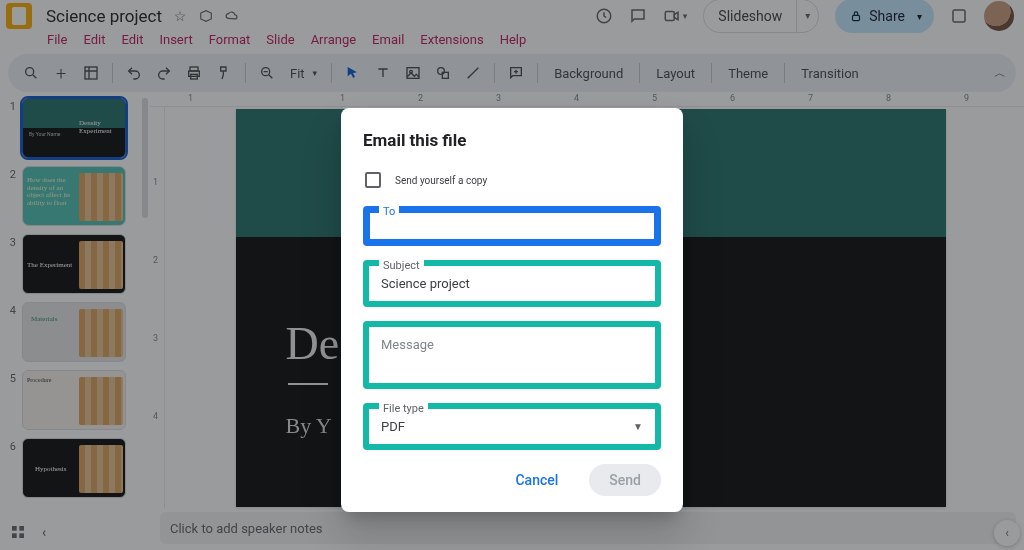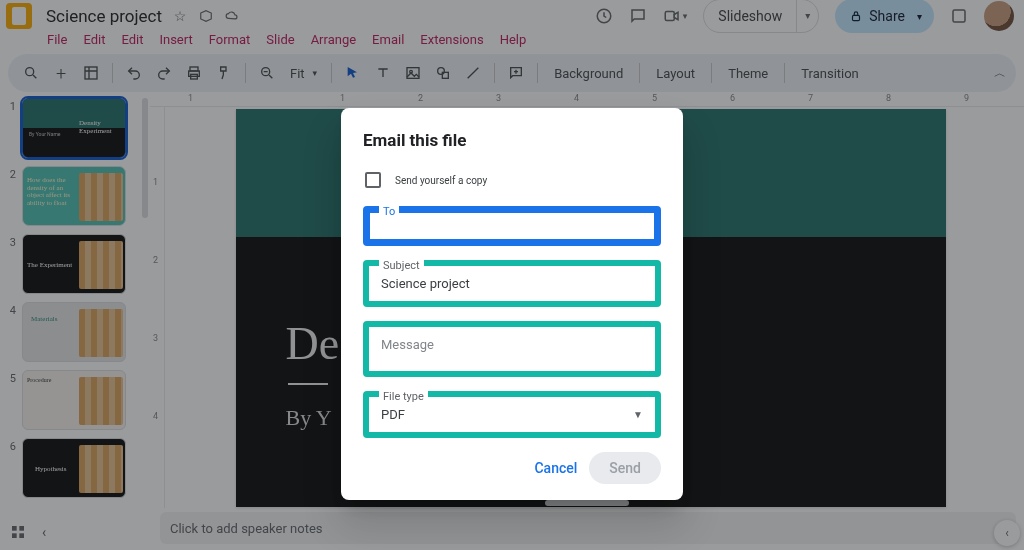--- a/index.html
+++ b/index.html
@@ -67,21 +67,21 @@
   .canvas-area { flex: 1; position: relative; background: #fff; }
   .ruler-h { height: 15px; border-bottom: 1px solid #e8eaed; position: relative; font-size: 9px; color: #80868b; }
   .ruler-h .tick { position: absolute; top: 1px; }
   .ruler-v { position: absolute; left: 0; top: 15px; width: 15px; bottom: 40px; border-right: 1px solid #e8eaed; font-size: 9px; color: #80868b; }
   .ruler-v .tick { position: absolute; left: 3px; }
   .slide-stage { position: absolute; left: 15px; right: 8px; top: 15px; bottom: 50px; display: flex; justify-content: center; align-items: flex-start; padding-top: 2px; }
   .slide { width: 710px; height: 398px; background: #0a0a0a; position: relative; box-shadow: 0 1px 3px rgba(0,0,0,.15); }
   .slide .teal { position: absolute; left: 0; right: 0; top: 0; height: 128px; background: #1f6e66; }
   .slide .big { position: absolute; left: 50px; top: 208px; font-family: Georgia, serif; color: #eee; font-size: 46px; }
   .slide .hr { position: absolute; left: 52px; top: 274px; width: 40px; height: 2px; background: #eee; }
-  .slide .by { position: absolute; left: 50px; top: 296px; font-family: Georgia, serif; color: #ddd; font-size: 22px; }
+  .slide .by { position: absolute; left: 50px; top: 304px; font-family: Georgia, serif; color: #ddd; font-size: 22px; }
   .stage-scroll { position: absolute; left: 50%; transform: translateX(-50%); bottom: 42px; width: 84px; height: 6px; background: #dadce0; border-radius: 3px; }
 
   
   .notes { position: absolute; left: 160px; right: 8px; bottom: 6px; height: 32px; background: #f1f3f4; border-radius: 6px; display: flex; align-items: center; padding: 0 10px; font-size: 13px; color: #5f6368; }
 
   
   .bl-controls { position: absolute; left: 10px; bottom: 10px; display: flex; gap: 16px; color: #5f6368; font-size: 14px; }
 
   
   .help-bubble { position: absolute; right: 4px; bottom: 4px; width: 26px; height: 26px; border-radius: 50%; background: #fff; box-shadow: 0 1px 4px rgba(0,0,0,.25); display: flex; align-items: center; justify-content: center; font-size: 12px; color: #5f6368; }
@@ -89,25 +89,25 @@
   
   .overlay { position: absolute; inset: 0; background: rgba(32,33,36,.45); display: flex; align-items: flex-start; justify-content: center; }
   .dialog { margin-top: 108px; width: 342px; background: #fff; border-radius: 8px; box-shadow: 0 11px 15px -7px rgba(0,0,0,.2), 0 24px 38px 3px rgba(0,0,0,.14); padding: 22px 22px 16px; }
   .dialog h2 { font-size: 17px; font-weight: 700; color: #202124; margin-bottom: 22px; }
   .chk-row { display: flex; align-items: center; gap: 14px; font-size: 10px; color: #3c4043; margin-bottom: 18px; padding-left: 2px; }
   .chk { width: 16px; height: 16px; border: 2px solid #5f6368; border-radius: 2px; }
   .field { position: relative; border: 6px solid #14b8a6; border-radius: 4px; min-height: 40px; padding: 10px 12px; font-size: 13px; color: #3c4043; margin-bottom: 14px; }
   .field.focused { border-color: #1a73e8; box-shadow: 0 0 0 1px #1a73e8 inset; }
   .field .float-label { position: absolute; top: -7px; left: 10px; background: #fff; padding: 0 4px; font-size: 11px; color: #5f6368; }
   .field.focused .float-label { color: #1a73e8; }
-  .field.msg { height: 56px; }
+  .field.msg { height: 68px; }
   .field .placeholder { color: #80868b; }
   .field.dd { display: flex; align-items: center; justify-content: space-between; }
   .field.dd .arrow { font-size: 10px; color: #5f6368; }
-  .dlg-actions { display: flex; justify-content: flex-end; gap: 0; margin-top: 12px; }
+  .dlg-actions { display: flex; justify-content: flex-end; gap: 19px; margin-top: 12px; }
   .btn-cancel { background: none; border: none; color: #1a73e8; font-size: 14px; padding: 8px 12px; border-radius: 4px; font-weight: 500; }
   .btn-send { background: #e8eaed; color: #9aa0a6; border: none; font-size: 14px; padding: 8px 20px; border-radius: 18px; font-weight: 500; }
 
   svg { display: block; }
 </style>
 </head>
 <body>
 
 <div class="app">
 

